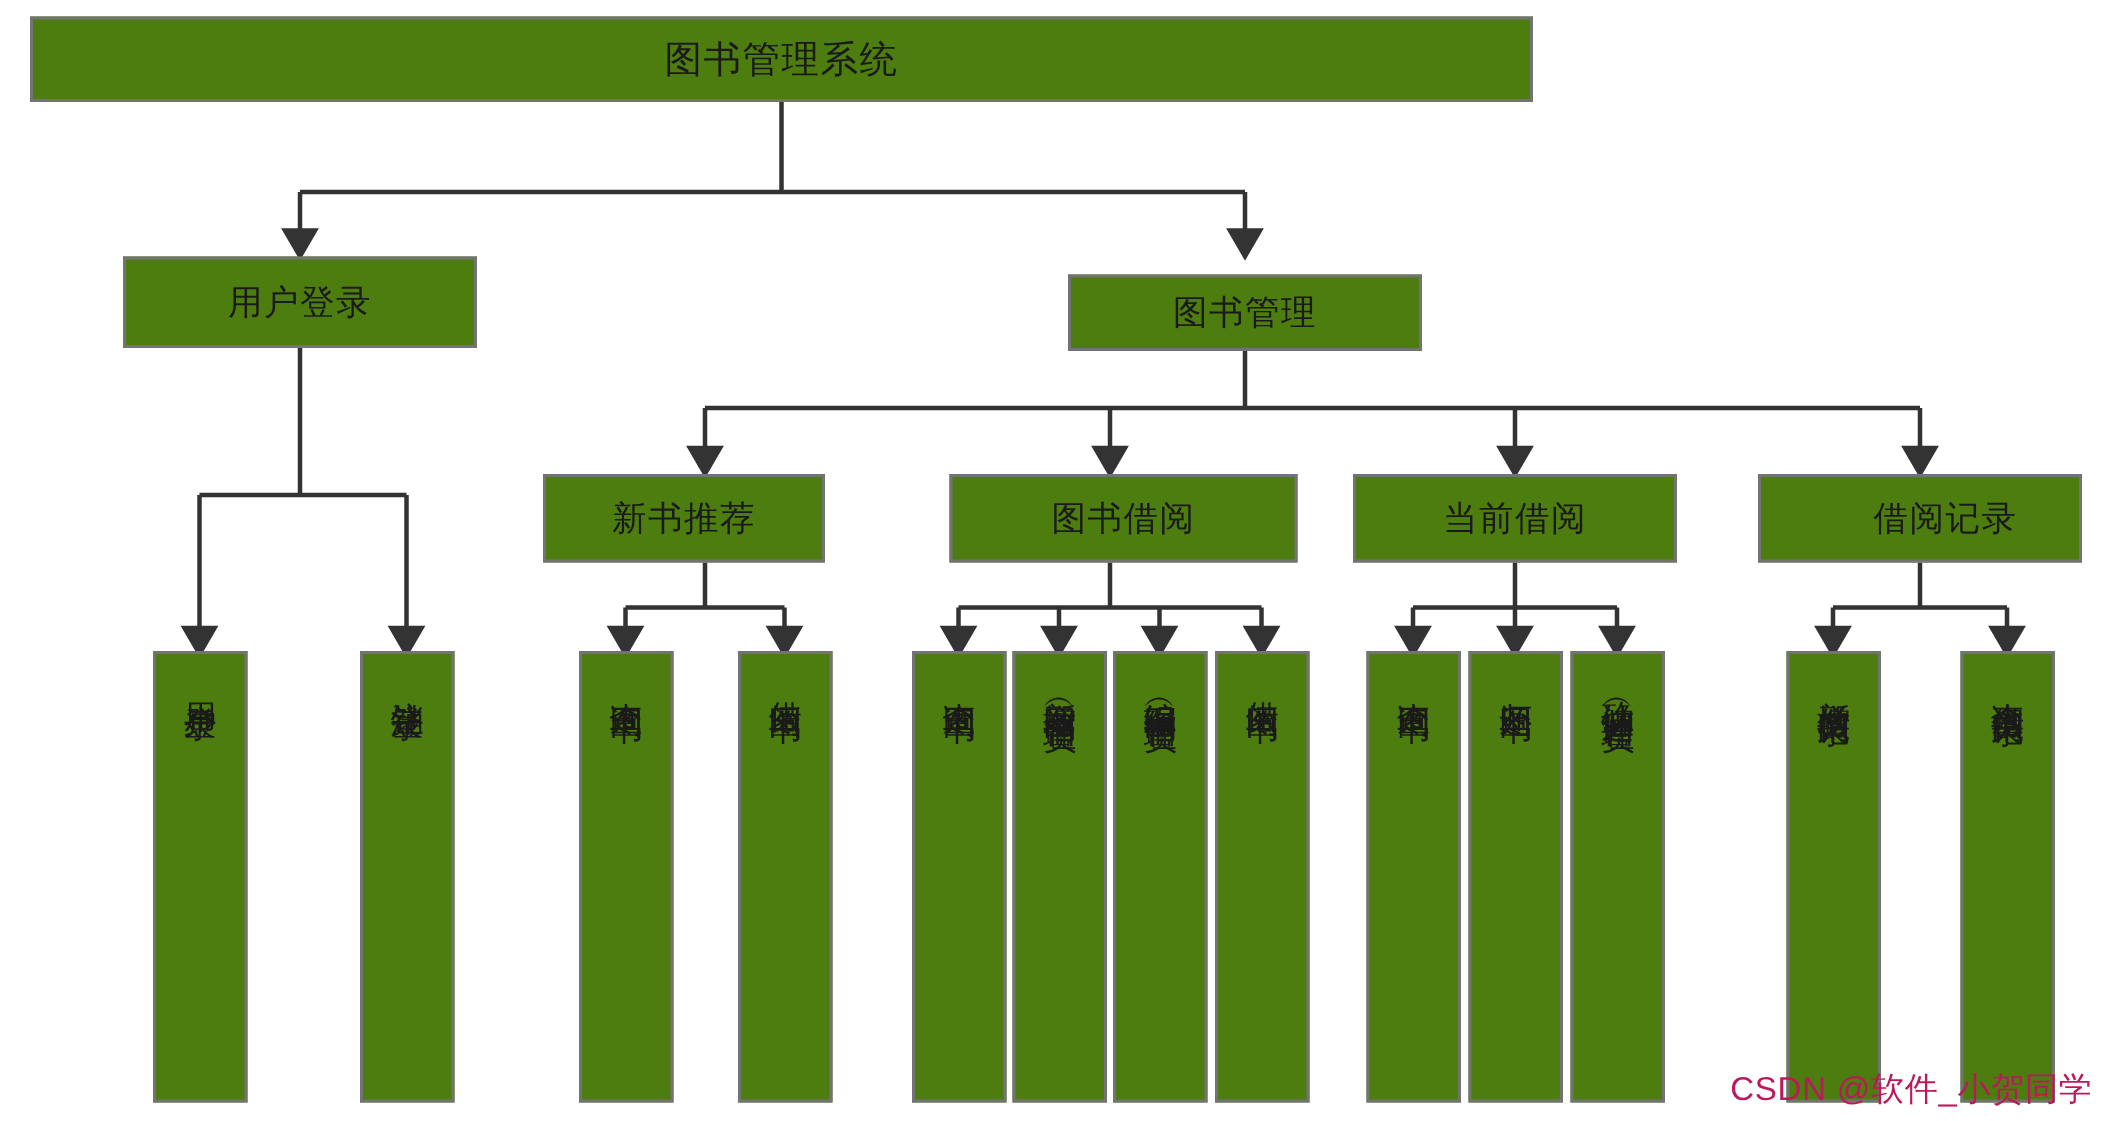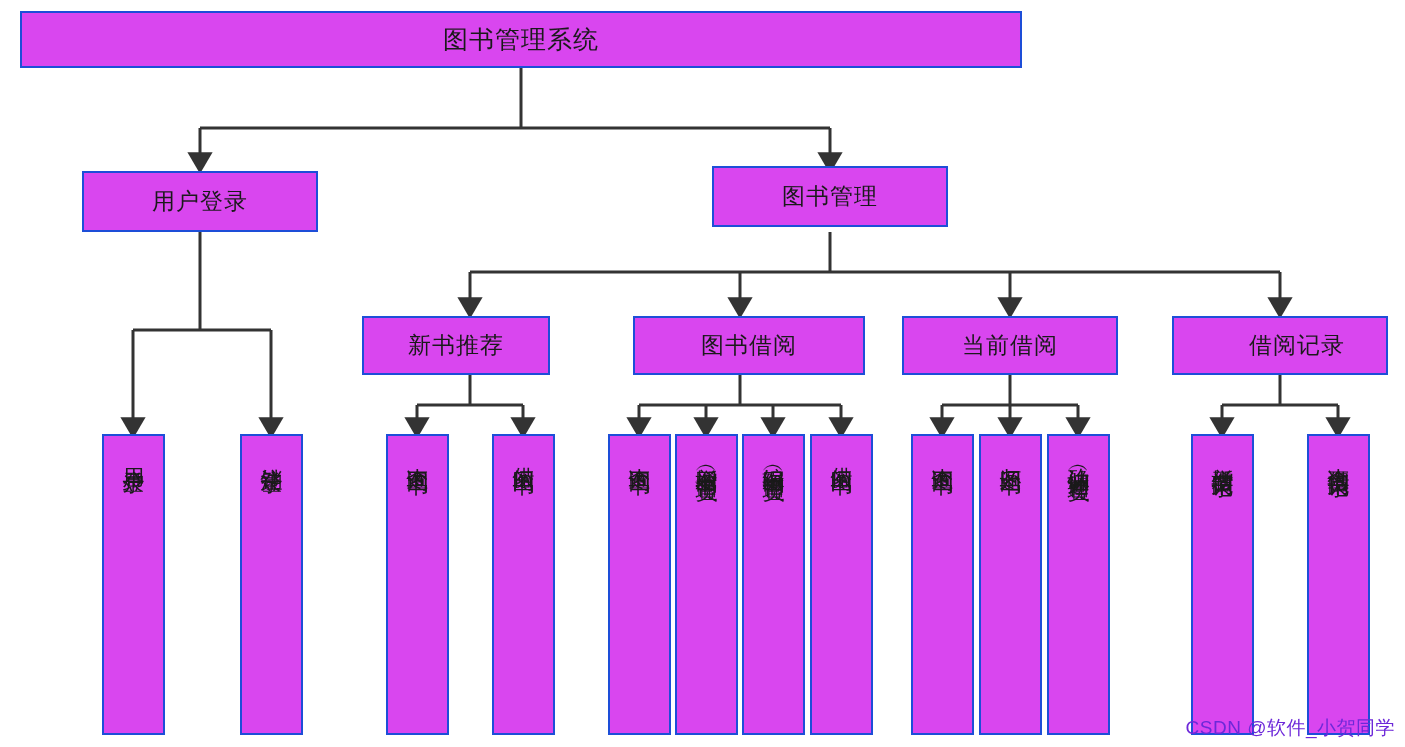--- a/index.html
+++ b/index.html
@@ -20,22 +20,22 @@
   #edges {
     position: absolute;
     left: 0;
     top: 0;
     width: 1405px;
     height: 747px;
   }
   .node {
     position: absolute;
     box-sizing: border-box;
-    background: #d946ef;
-    border: 2px solid #1d4ed8;
+    background: #4d7c0f;
+    border: 2px solid #737373;
     display: flex;
     align-items: center;
     justify-content: center;
     color: #1a1a1a;
   }
   .node.horiz {
     font-size: 23px;
     letter-spacing: 1px;
   }
   .node.root {
@@ -52,22 +52,22 @@
     text-orientation: upright;
     -webkit-writing-mode: vertical-rl;
     line-height: 1.18;
     letter-spacing: 2px;
     white-space: nowrap;
   }
   .watermark {
     position: absolute;
     right: 10px;
     bottom: 6px;
-    font-size: 19px;
-    color: #6d28d9;
+    font-size: 22px;
+    color: #be185d;
     white-space: nowrap;
     letter-spacing: 0.5px;
   }
 </style>
 </head>
 <body>
 
 <div id="canvas">
 
   <svg id="edges" viewBox="0 0 1405 747" xmlns="http://www.w3.org/2000/svg">
@@ -120,21 +120,21 @@
     </g>
   </svg>
 
   <div class="node horiz root" style="left:20px; top:11px; width:1002px; height:57px;">
     <span>图书管理系统</span>
   </div>
 
   <div class="node horiz" style="left:82px; top:171px; width:236px; height:61px;">
     <span>用户登录</span>
   </div>
-  <div class="node horiz" style="left:712px; top:166px; width:236px; height:61px;align-items:center;">
+  <div class="node horiz" style="left:712px; top:183px; width:236px; height:51px;align-items:center;">
     <span>图书管理</span>
   </div>
 
   <div class="node horiz" style="left:362px; top:316px; width:188px; height:59px;font-family:Liberation Mono, monospace;">
     <span>新书推荐</span>
   </div>
   <div class="node horiz" style="left:633px; top:316px; width:232px; height:59px;">
     <span>图书借阅</span>
   </div>
   <div class="node horiz" style="left:902px; top:316px; width:216px; height:59px;">

